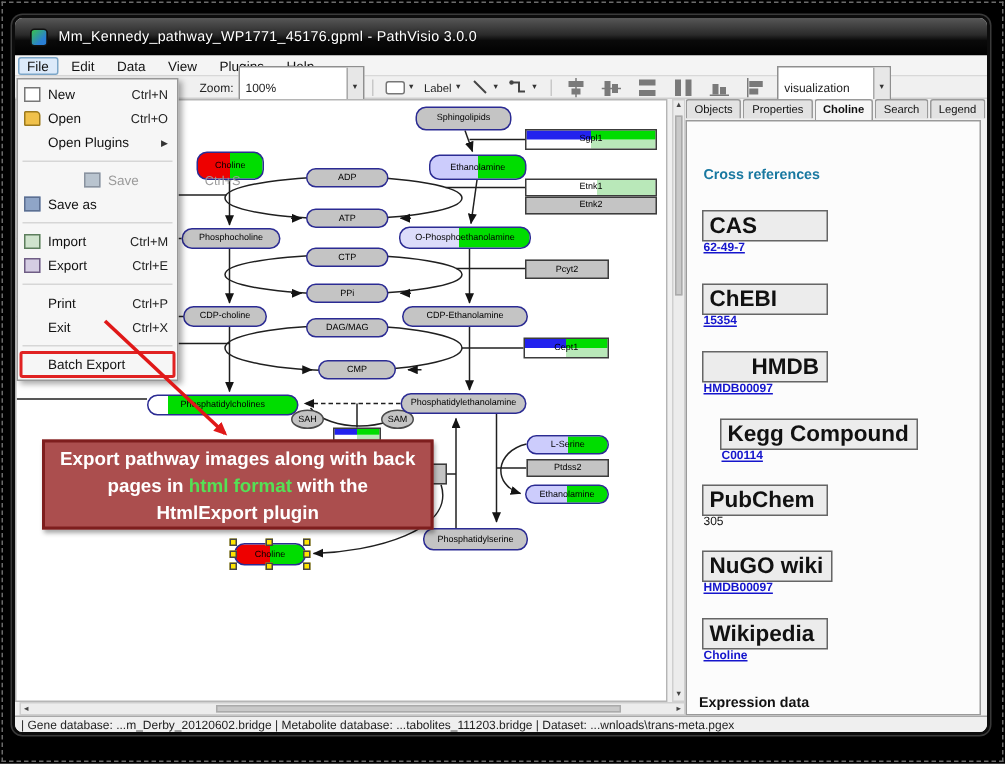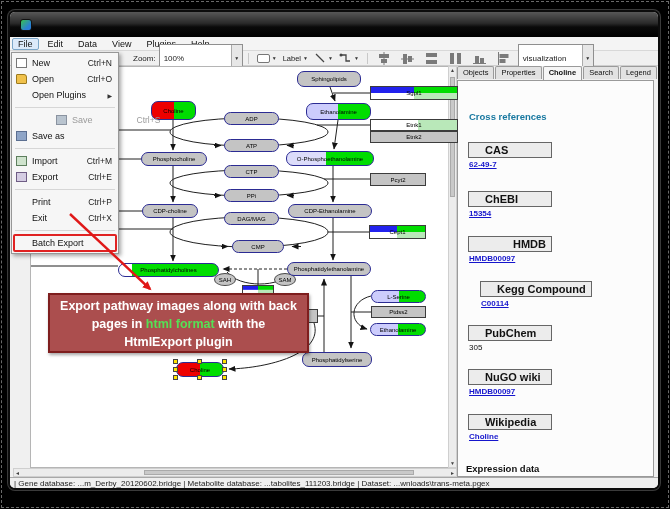--- a/index.html
+++ b/index.html
@@ -36,21 +36,21 @@
   .zoom-combo { width:84px; margin-left:3px; }
   .viz-combo { width:76px; margin-left:8px; }
   .tb-sep { width:1px; height:11px; background:#c8c8c8; margin:0 5px; }
   .tb-btn { display:flex; align-items:center; margin:0 2px; height:13px; padding:0 1px; }
   .tb-btn .dd { font-size:5px; color:#333; margin-left:2px; }
   .tb-node-glyph { width:13px; height:9px; background:#fff; border:1px solid #777; border-radius:2px; }
   .tb-label-txt { font-size:7.5px; color:#222; }
   .tb-svg { display:block; }
 
   
-  .canvas { position:absolute; left:20px; top:54px; width:435px; height:402px; background:#fff;
+  .canvas { position:absolute; left:0; top:54px; width:435px; height:402px; background:#fff;
             border:1px solid #b5b5b5; overflow:hidden; }
   .edges { position:absolute; left:0; top:0; z-index:1; }
   .vscroll { position:absolute; left:438px; top:54px; width:9px; height:402px; background:#ececec;
              border:1px solid #cfcfcf; font-size:5px; color:#555; text-align:center; }
   .vscroll .thumb { position:absolute; left:1px; width:5px; top:10px; height:120px; background:#c9c9c9; border:1px solid #aaa; }
   .hscroll { position:absolute; left:3px; top:456px; width:444px; height:9px; background:#ececec;
              border:1px solid #cfcfcf; font-size:5px; color:#555; }
   .hscroll .thumb { position:absolute; top:1px; height:5px; left:130px; width:270px; background:#c9c9c9; border:1px solid #aaa; }
   .scroll-arrow { position:absolute; font-size:5px; color:#444; line-height:7px; }
 
@@ -70,21 +70,21 @@
   
   .sidebar { position:absolute; left:447px; top:54px; width:199px; height:411px; background:#f0f0f0; }
   .tabs { position:absolute; left:0; top:0; height:14px; display:flex; font-size:7.5px; color:#111; }
   .tab { border:1px solid #9a9a9a; border-bottom:none; background:#e2e2e2; padding:1px 5px 0 5px;
          margin-right:1px; border-radius:2px 2px 0 0; height:13px; }
   .tab.active { background:#f6f6f6; height:14px; font-weight:bold; }
   .side-content { position:absolute; left:0; top:14px; right:2px; bottom:0; background:#fcfcfc; border:1px solid #9a9a9a; }
   .xref-heading { position:absolute; left:11px; top:30px; font-size:9.5px; font-weight:bold; color:#1878a0; }
   .xref-section { position:absolute; left:10px; }
   .xref-hdr { display:inline-block; min-width:84px; background:#ececec; border:1px solid #666;
-              font-size:11px; font-weight:bold; color:#111; padding:1px 5px 1px 16px; }
+              font-size:15px; font-weight:bold; color:#111; padding:1px 5px 1px 4px; }
   .xref-val { position:absolute; left:1px; top:20px; font-size:8px; font-weight:bold; }
   .xref-val.link { color:#1515cc; text-decoration:underline; }
   .xref-val.plain { color:#111; text-decoration:none; font-weight:normal; }
   .expr-heading { position:absolute; left:8px; top:382px; font-size:9.5px; font-weight:bold; color:#111; }
 
   
   .statusbar { position:absolute; left:0; top:465px; width:100%; height:11px; background:#efefef;
                border-top:1px solid #a8a8a8; font-size:8px; color:#222; padding:1px 0 0 4px; white-space:nowrap; overflow:hidden; }
 
   
@@ -110,20 +110,21 @@
 </style>
 </head>
 <body>
 
 <div class="marquee"></div>
 
 <div class="window">
 
   <div class="titlebar">
     <div class="app-icon"></div>
+    <div class="title-text">Mm_Kennedy_pathway_WP1771_45176.gpml - PathVisio 3.0.0</div>
   </div>
 
   <div class="menubar">
       <div class="mb-item open">File</div>
       <div class="mb-item">Edit</div>
       <div class="mb-item">Data</div>
       <div class="mb-item">View</div>
       <div class="mb-item">Plugins</div>
       <div class="mb-item">Help</div>
     </div>

